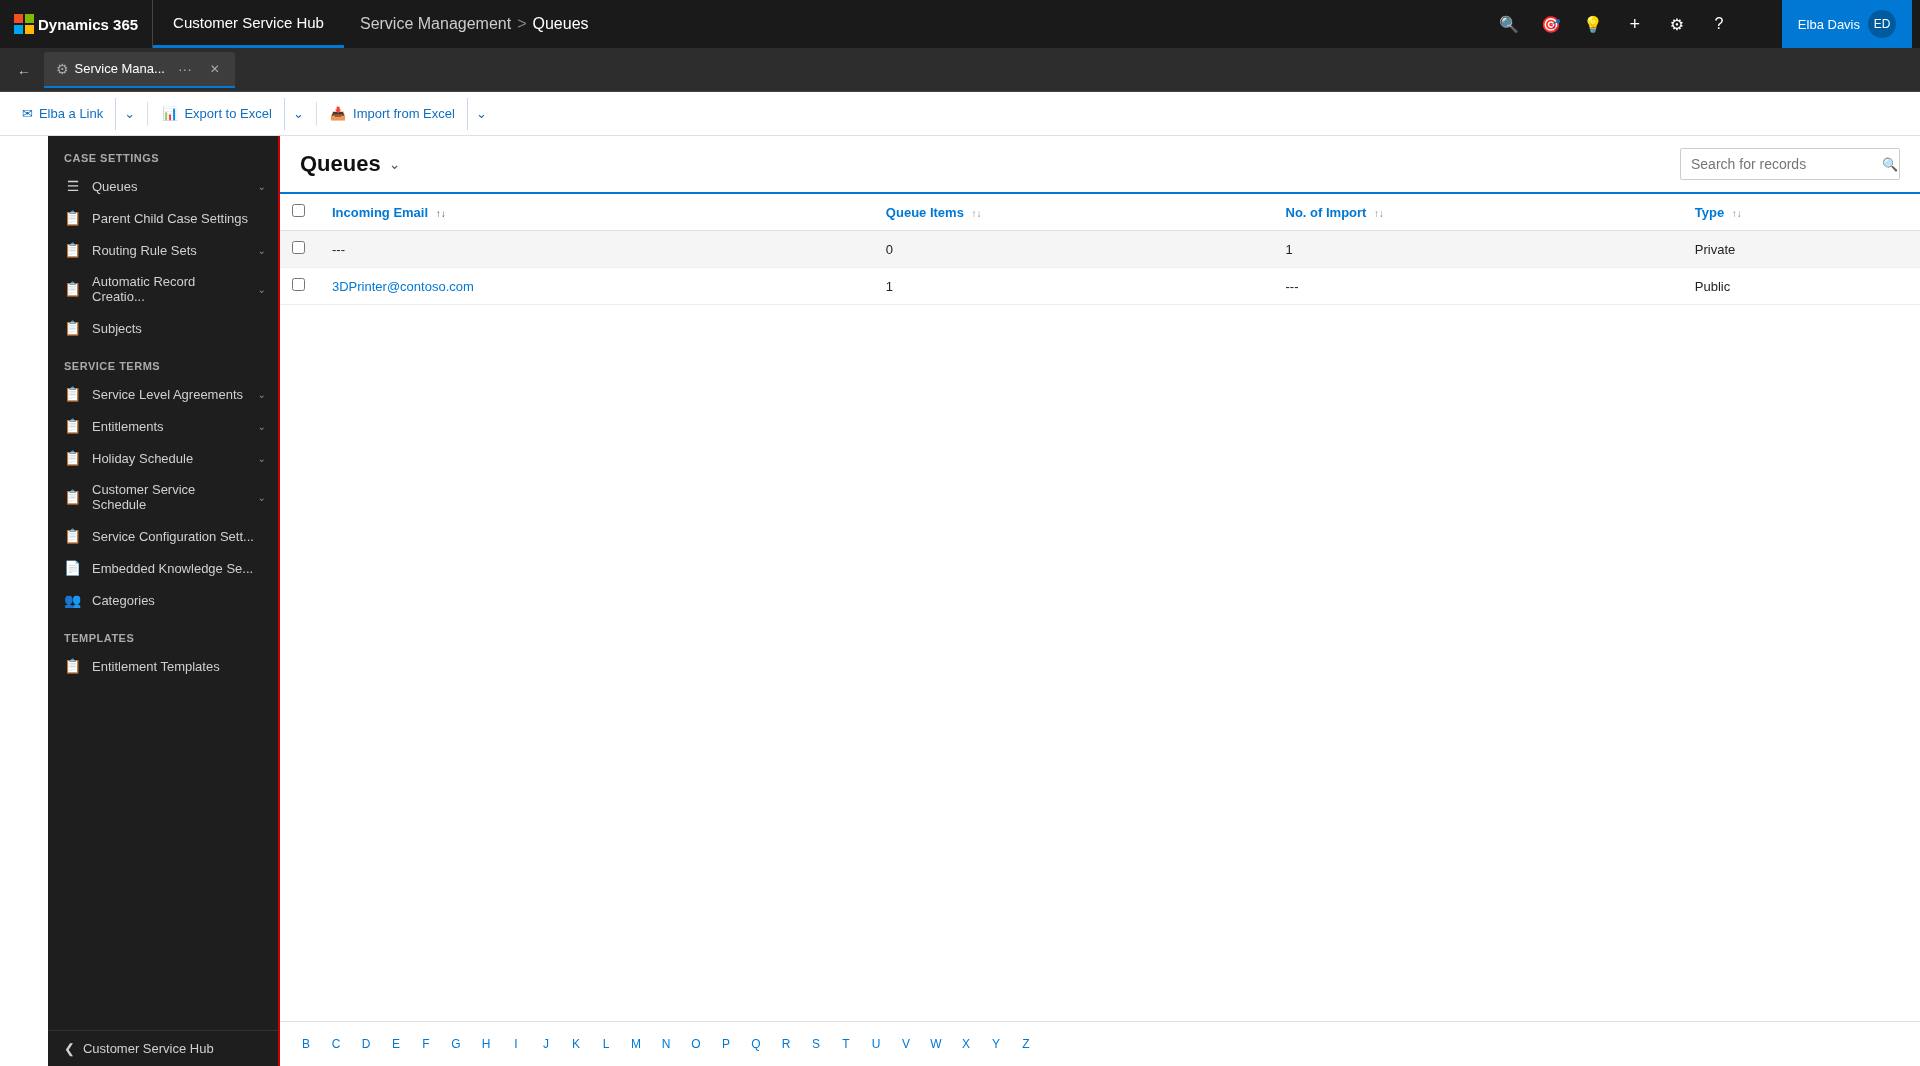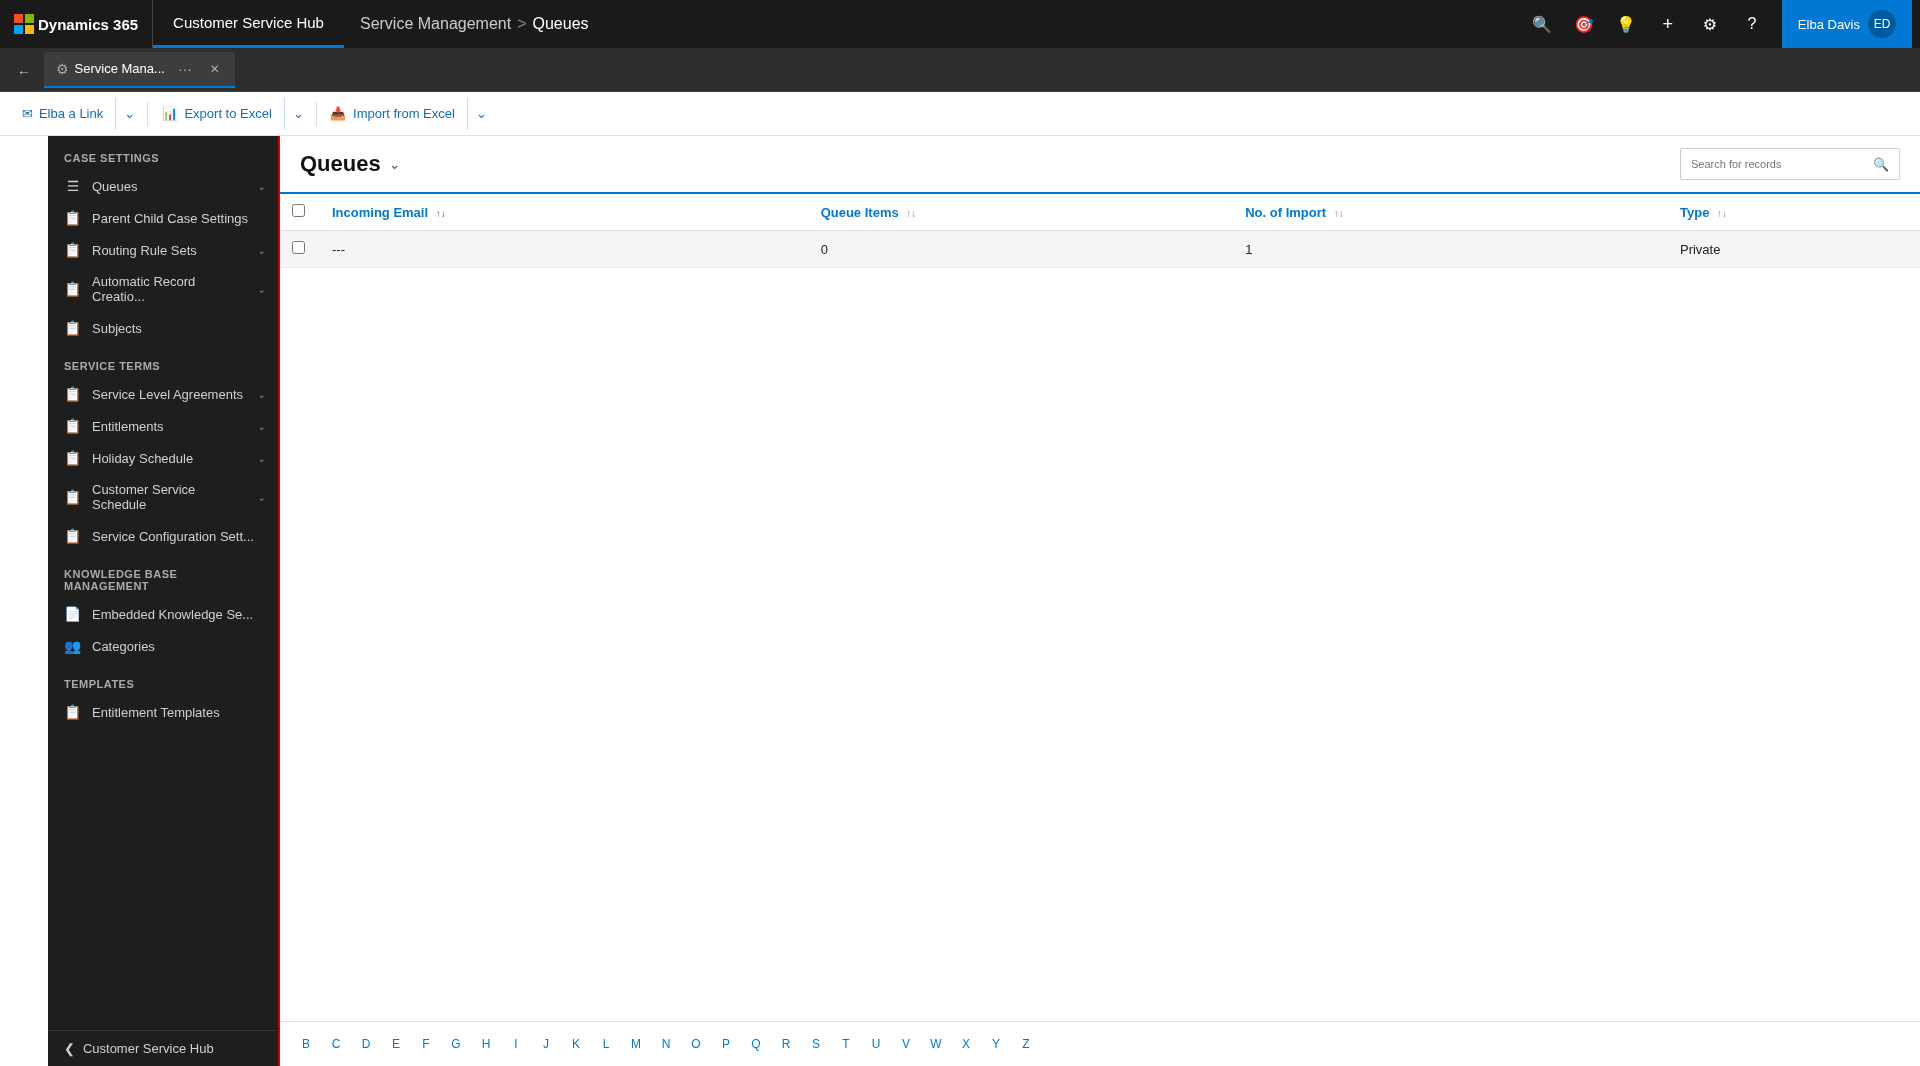--- a/index.html
+++ b/index.html
@@ -64,20 +64,21 @@
     }
     .top-nav-user {
       display: flex; align-items: center;
       background: #0078d4;
       height: 100%;
       padding: 0 16px;
       font-size: 13px;
       color: #fff;
       gap: 8px;
       cursor: pointer;
+      margin-left: 33px;
     }
     .user-avatar {
       width: 28px; height: 28px;
       border-radius: 50%;
       background: #005a9e;
       display: flex; align-items: center; justify-content: center;
       font-size: 12px; color: #fff;
     }
 
     
@@ -249,21 +250,21 @@
       border-radius: 2px;
       height: 32px;
       width: 220px;
       overflow: hidden;
     }
     .search-input {
       flex: 1;
       border: none;
       outline: none;
       padding: 0 10px;
-      font-size: 11px;
+      font-size: 14px;
       color: #a21caf;
     }
     .search-icon-btn {
       width: 36px; height: 32px;
       display: flex; align-items: center; justify-content: center;
       background: #fff;
       cursor: pointer;
       color: #555;
     }
 
@@ -440,21 +441,20 @@
     <div class="sidebar-item">
       <span class="item-icon">📋</span>
       <span class="item-label">Customer Service Schedule</span>
       <span class="chevron">⌄</span>
     </div>
     <div class="sidebar-item">
       <span class="item-icon">📋</span>
       <span class="item-label">Service Configuration Sett...</span>
     </div>
 
-    <div class="sidebar-section-header">Knowledge Base Management</div>
 
     <div class="sidebar-item">
       <span class="item-icon">📄</span>
       <span class="item-label">Embedded Knowledge Se...</span>
     </div>
     <div class="sidebar-item">
       <span class="item-icon">👥</span>
       <span class="item-label">Categories</span>
     </div>
 
@@ -511,20 +511,29 @@
         <tbody>
           <tr>
             <td>
               <input type="checkbox" style="">
             </td>
             <td>---</td>
             <td>0</td>
             <td>1</td>
             <td>Private</td>
           </tr>
+          <tr>
+            <td>
+              <input type="checkbox" style="">
+            </td>
+            <td class="link-cell">3DPrinter@contoso.com</td>
+            <td>1</td>
+            <td>---</td>
+            <td>Public</td>
+          </tr>
         </tbody>
       </table>
     </div>
 
     <div class="alpha-pager" id="alpha-pager-container">
     <div class="alpha-letter">B</div>
         <div class="alpha-letter">C</div>
         <div class="alpha-letter">D</div>
         <div class="alpha-letter">E</div>
         <div class="alpha-letter">F</div>

